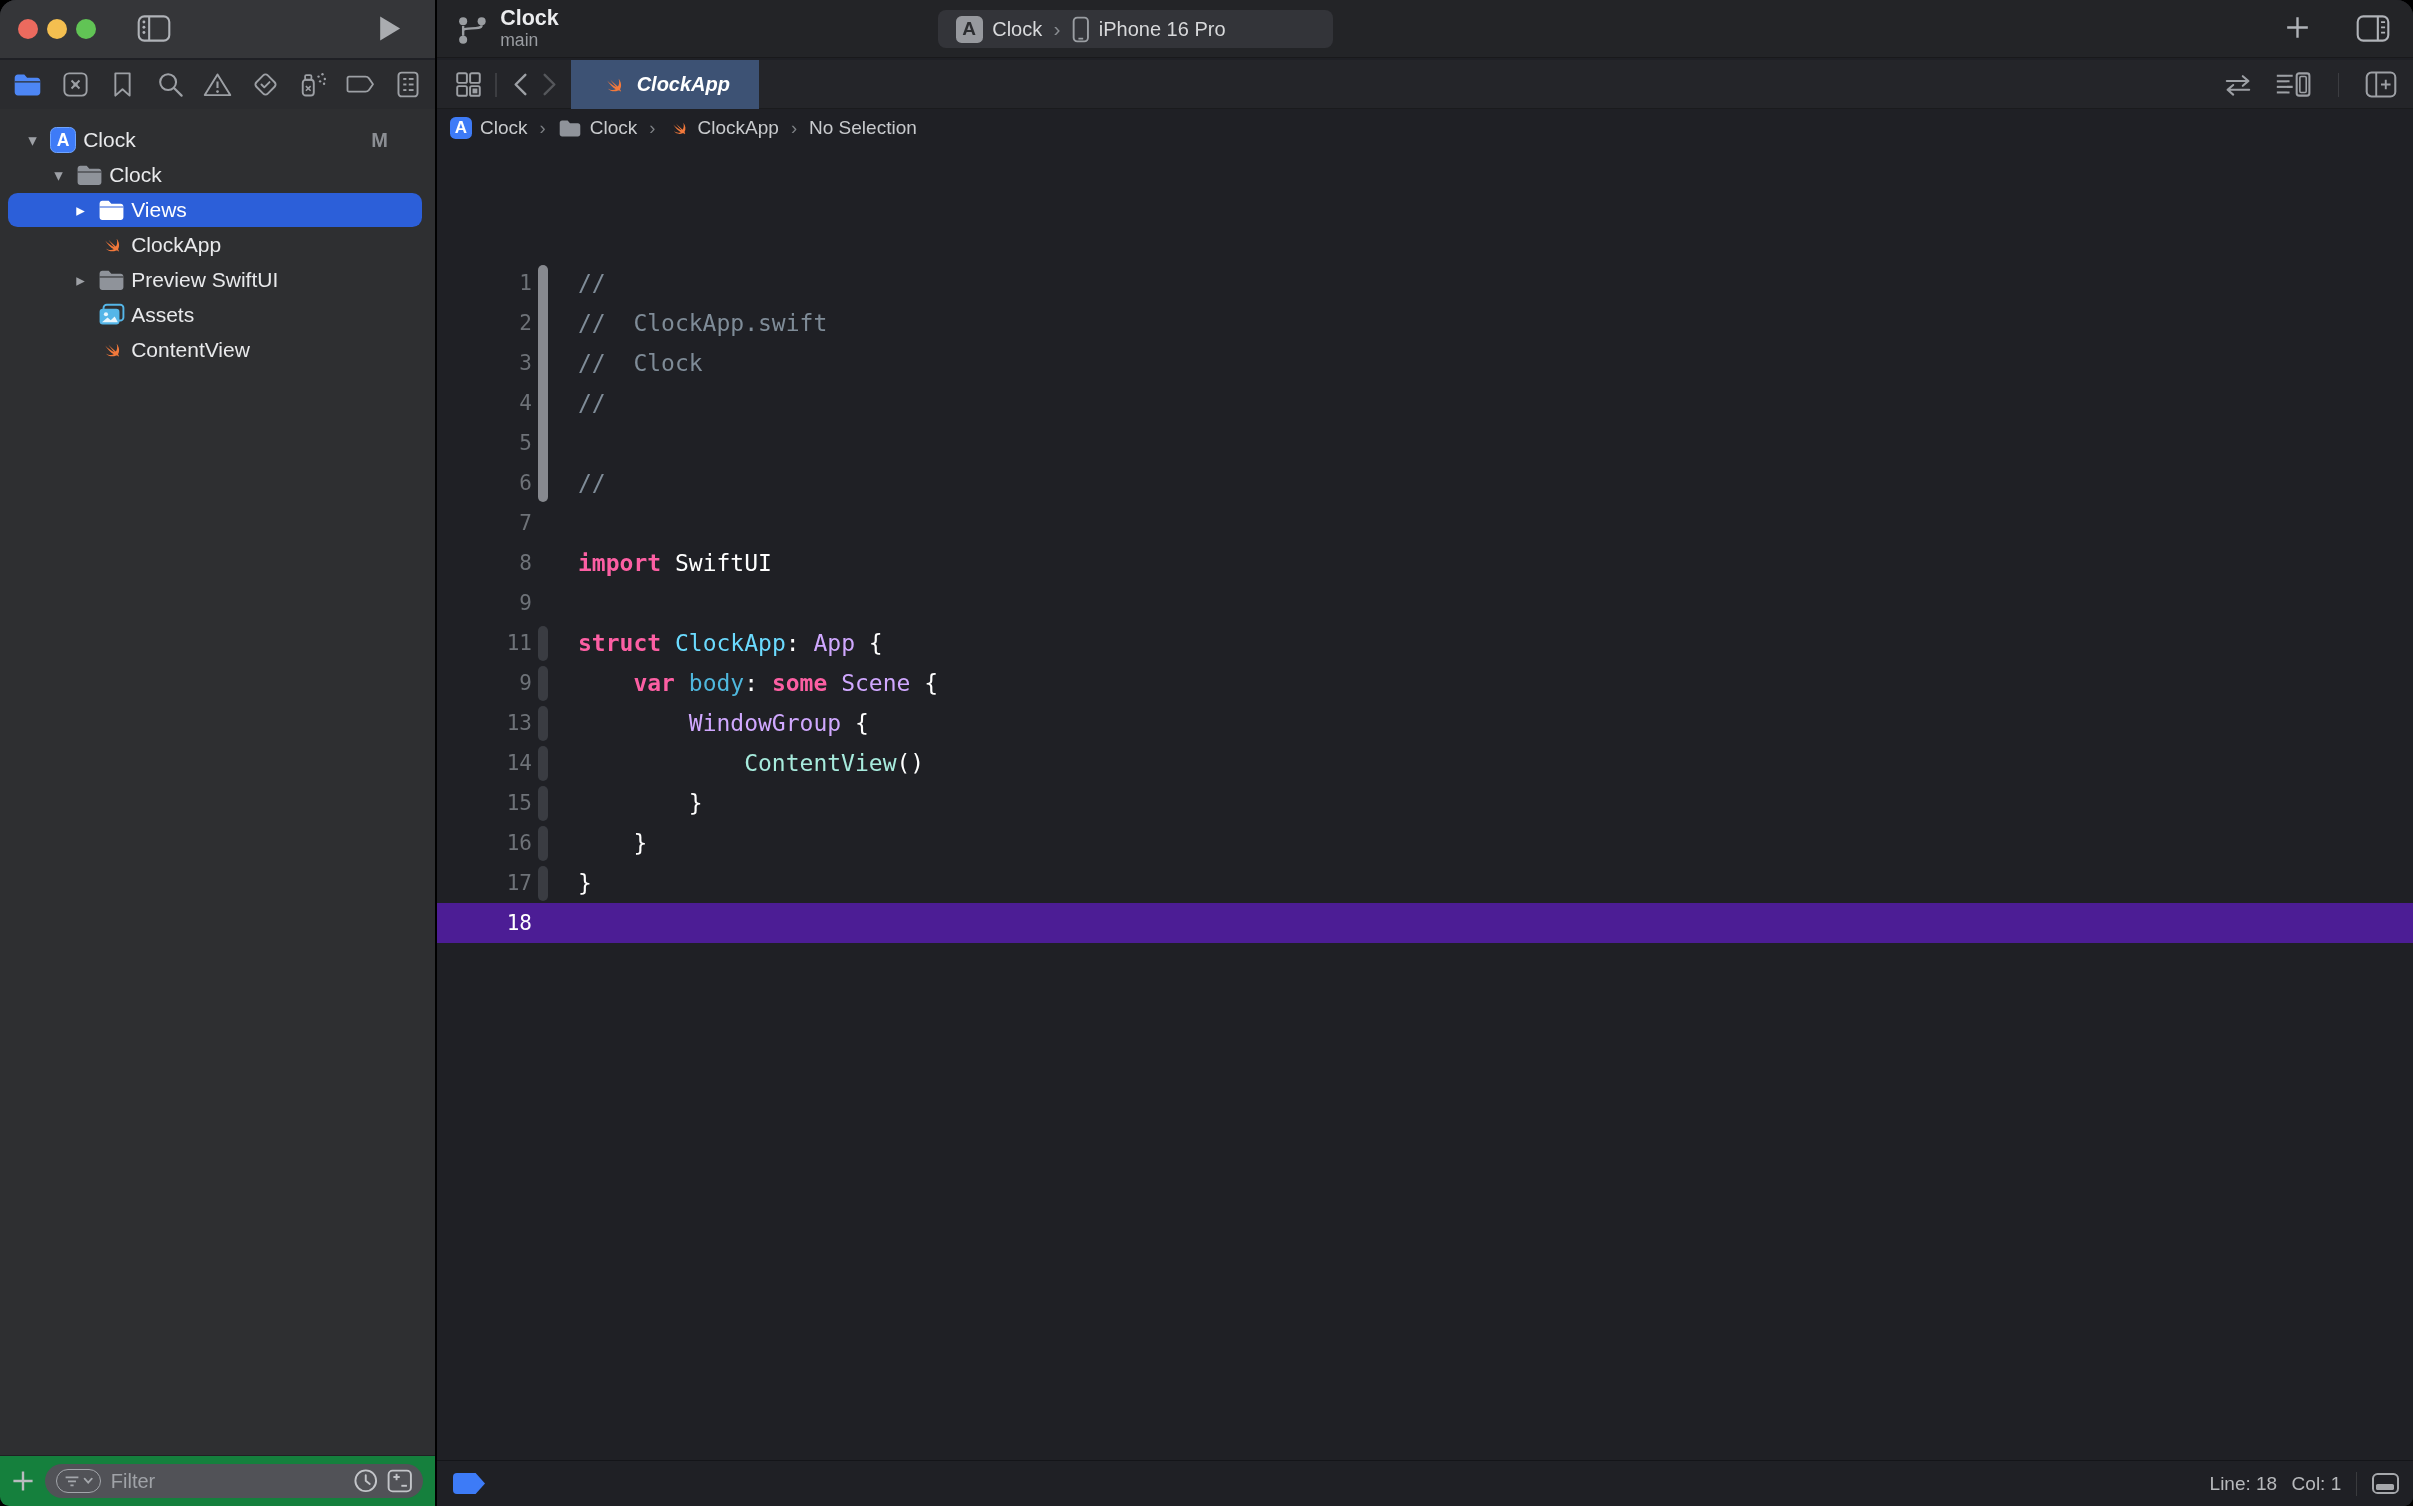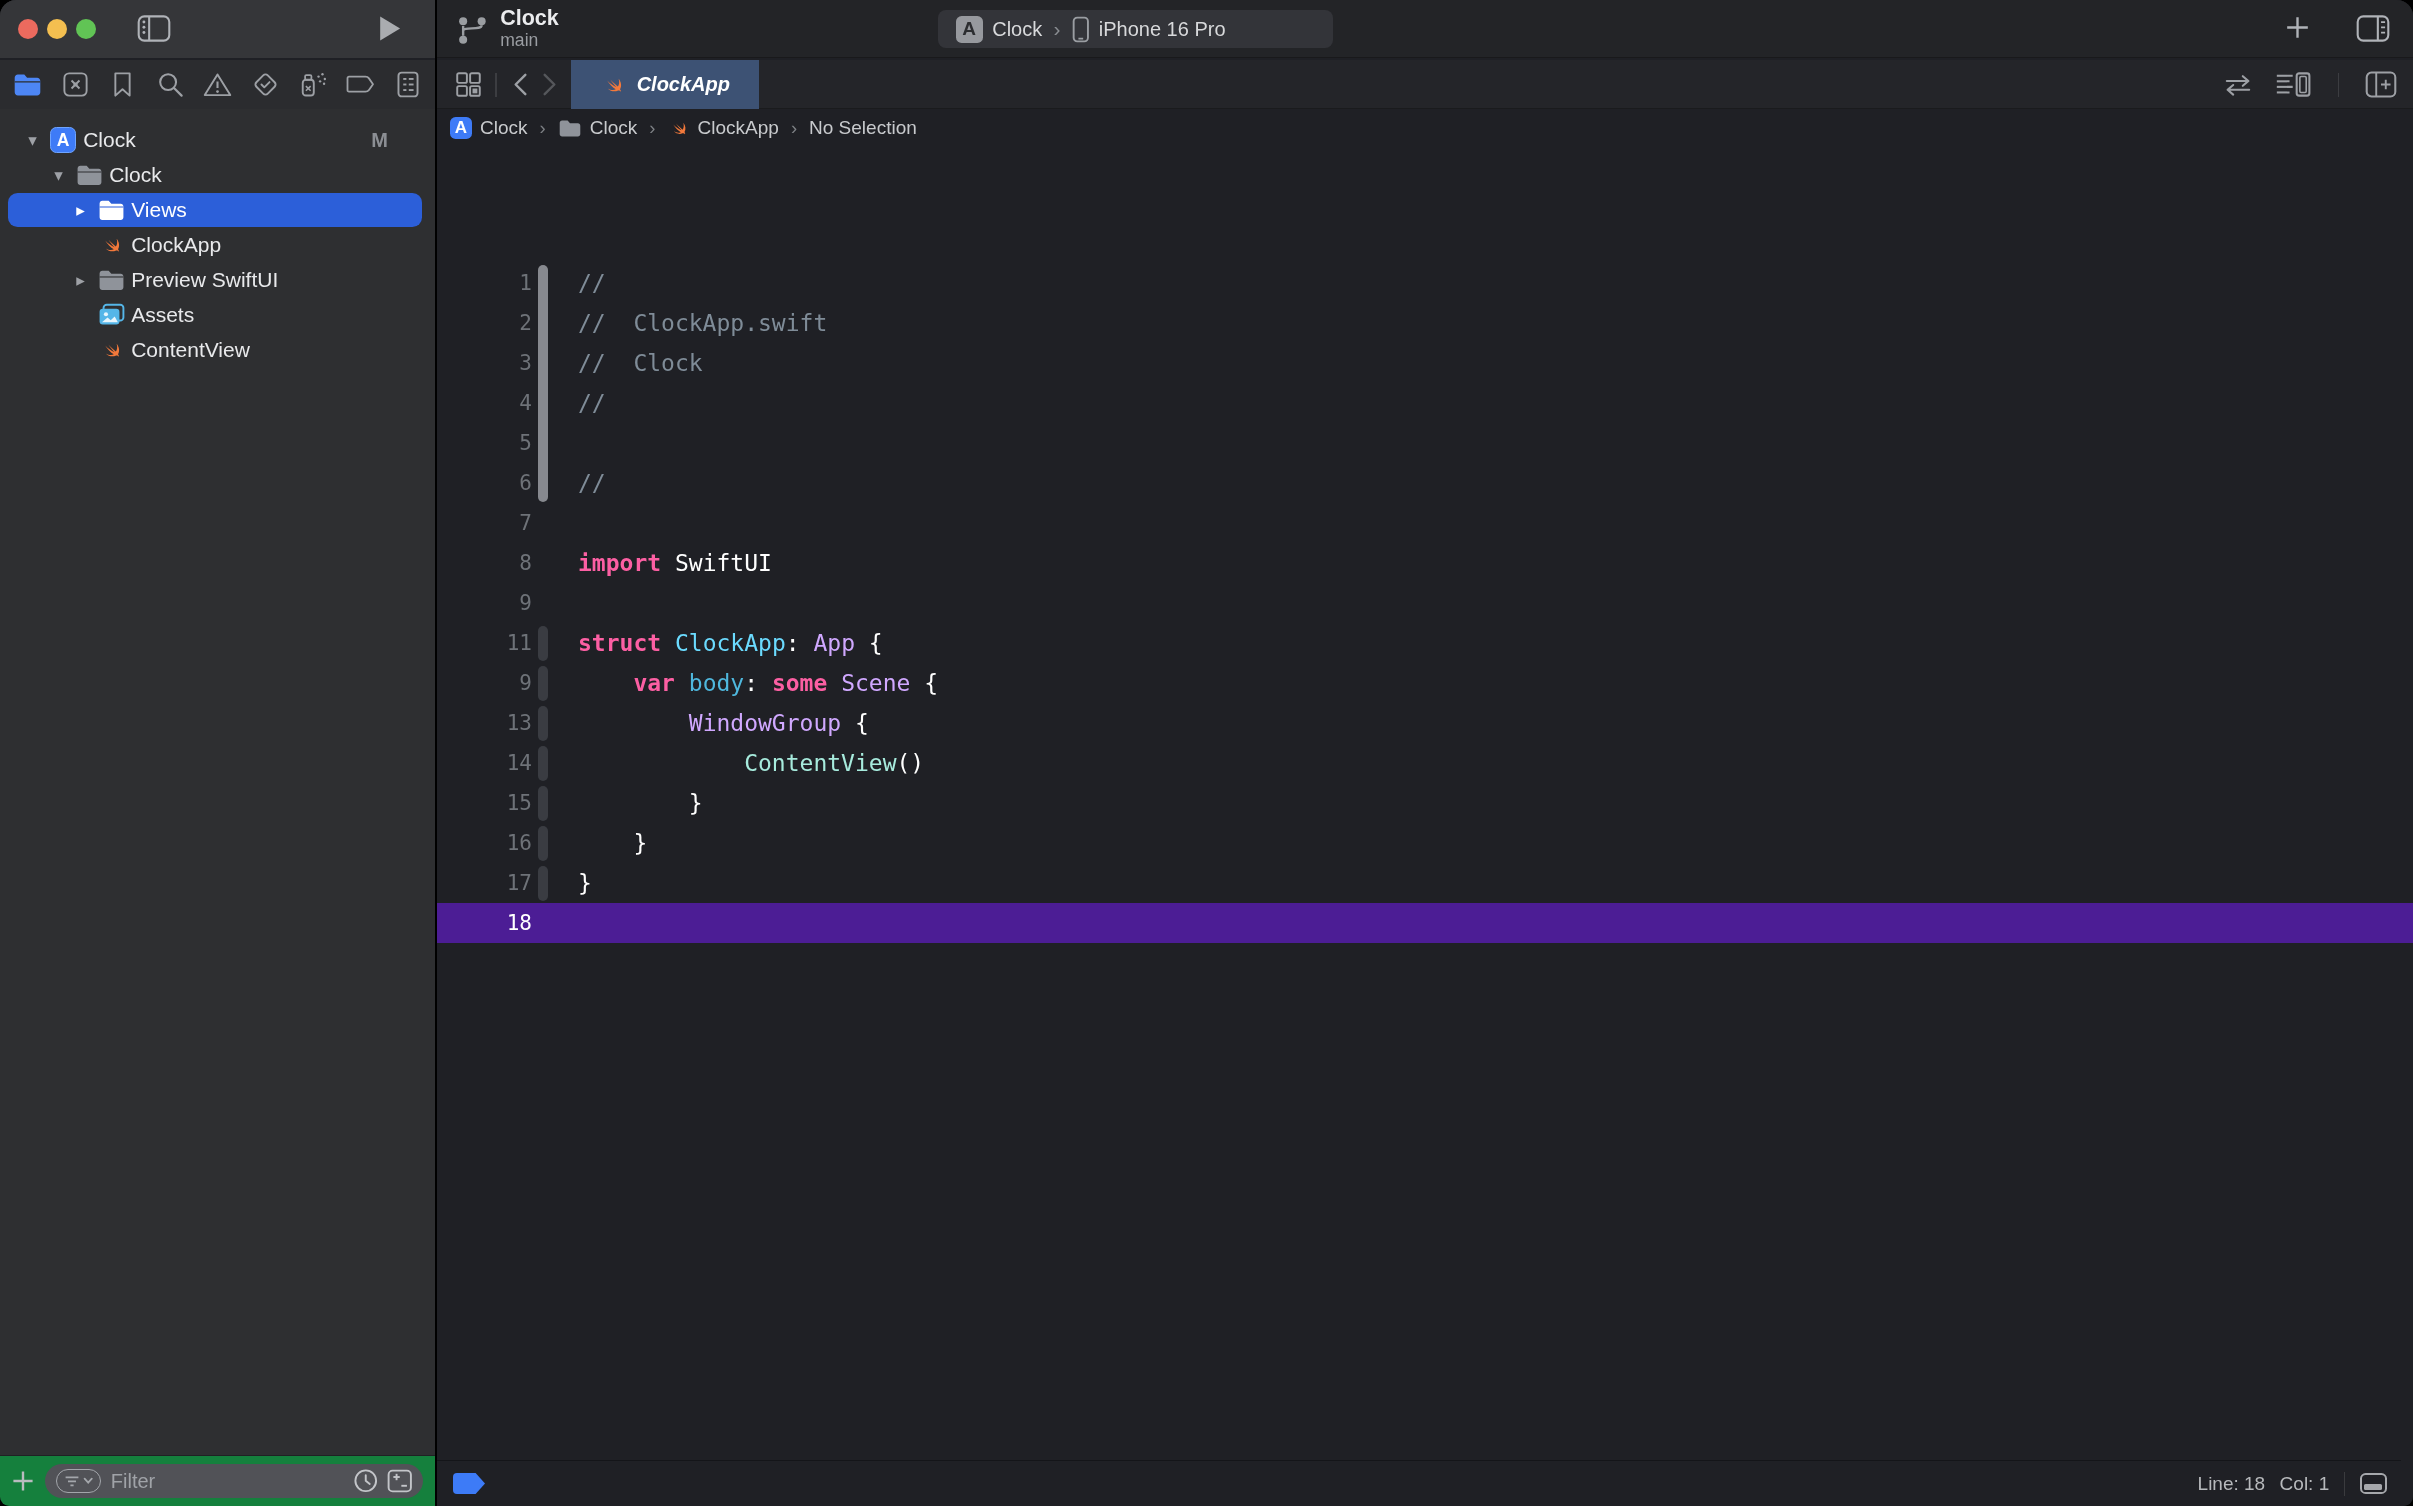--- a/index.html
+++ b/index.html
@@ -83,21 +83,21 @@
   .bar.dark { top:2.4px; bottom:2.4px; background:#3a3c42; border-radius:5.6px; }
   .code-line .src { position:absolute; left:141px; top:0; height:40px; line-height:40px; white-space:pre; font-family:"DejaVu Sans Mono", monospace; font-size:23px; color:#fff; }
   .tk-c { color:#7f8c98; }
   .tk-k { color:#fc5fa3; font-weight:bold; }
   .tk-td { color:#6bdbff; }
   .tk-vd { color:#4fb8de; }
   .tk-t { color:#d0a8ff; }
   .tk-pj { color:#a7ebdd; }
   .tk-p { color:#ffffff; }
 
-  .editor-bottom { position:absolute; left:0; bottom:0; right:12px; height:46px; background:#1f2025; border-top:1.6px solid #141519; display:flex; align-items:center; }
+  .editor-bottom { position:absolute; left:0; bottom:0; right:0; height:46px; background:#1f2025; border-top:1.6px solid #141519; display:flex; align-items:center; }
   .bp-toggle { margin-left:16px; width:32px; height:21.5px; background:#3d7bf7; border-radius:4px; clip-path:polygon(0 0, 70% 0, 100% 50%, 70% 100%, 0 100%); }
   .eb-right { margin-left:auto; display:flex; align-items:center; gap:14.4px; padding-right:14.4px; font-size:19px; color:#b7b9bc; }
   .eb-right .div { width:1.6px; height:24px; background:#3a3b3e; }
   .eb-ic { width:27px; height:21.5px; border:2px solid #a6a8ac; border-radius:5.6px; position:relative; }
   .eb-ic::after { content:""; position:absolute; left:2.4px; right:2.4px; bottom:2.4px; height:5.6px; background:#a6a8ac; border-radius:1.6px; }
 </style>
 </head>
 <body>
 
 <div class="window">

